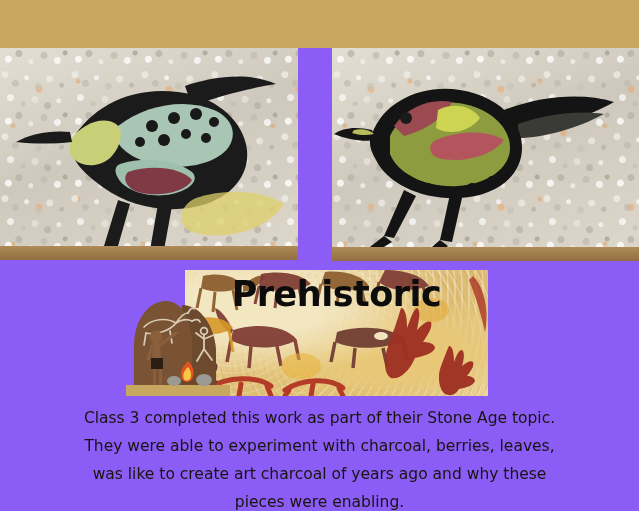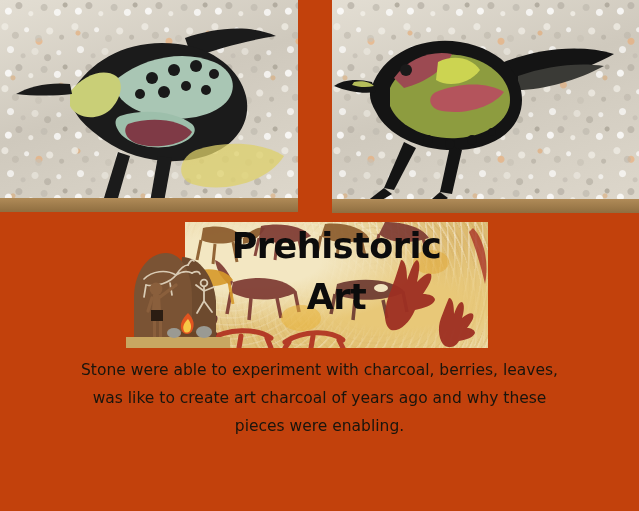--- a/index.html
+++ b/index.html
@@ -2,21 +2,21 @@
 <html><head>
 <meta charset="utf-8">
 <style>
   html,body{margin:0;padding:0;}
   body{
     width:639px;height:511px;overflow:hidden;
     background:#c8a761;
     font-family:"Liberation Sans", sans-serif;
     position:relative;
   }
-  .stage{position:absolute;inset:0;background:#c2410c;}
+  .stage{position:absolute;inset:0;background:#8b5cf6;margin-top:48px;}
 
   
   .photo{position:absolute;overflow:hidden;}
   #photo-left{left:0;top:0;width:298px;height:212px;}
   #photo-right{left:332px;top:0;width:307px;height:213px;}
 
   
   .pebble{
     position:absolute;inset:0;
     background-color:#d8d3c9;
@@ -252,21 +252,20 @@
                  C27 94 30 92 32 94 C34 98 30 104 27 107
                  C30 108 32 110 32 112 C30 117 22 118 16 118
                  C10 118 2 110 4 96 Z"></path>
       </g>
 
       <path d="M288 6 C300 18 304 42 300 62 C296 44 290 24 284 10 Z" fill="#a93426" opacity="0.8"></path>
     </svg>
 
     <div id="title-text">
       <span id="title-line-1">Prehistoric</span>
-      <span id="title-line-2">Art</span>
     </div>
   </div>
 
   <div id="caveman-illustration">
     <svg width="104" height="105" viewBox="0 0 104 105" style="position:absolute;inset:0;">
 
       <path d="M56 14 C74 14 88 34 90 58 L90 94 L50 94 Z" fill="#6d4a2e"></path>
       <path d="M8 96 L8 54 C8 30 22 10 40 10 C56 10 66 30 66 54 L66 96 Z" fill="#7a5334"></path>
 
       <g stroke="#d9cbb4" stroke-width="1.7" fill="none" stroke-linecap="round">
@@ -299,18 +298,19 @@
         <rect x="53" y="89" width="18" height="4.5" rx="2" fill="#6b4526"></rect>
         <path d="M62 70 C68 76 69 82 66 88 C64 92 58 92 56 88 C53 82 56 76 62 70 Z" fill="#e2541f"></path>
         <path d="M62 76 C65 80 66 84 64 88 C62 90 59 90 58 88 C56 84 58 80 62 76 Z" fill="#f7c846"></path>
         <ellipse cx="48" cy="90" rx="7" ry="5" fill="#9a9a93"></ellipse>
         <ellipse cx="78" cy="89" rx="8" ry="6" fill="#9a9a93"></ellipse>
       </g>
     </svg>
   </div>
 
   <div id="caption">
-    <p>Stone were able to experiment with charcoal, berries, leaves,</p>
+    <p>Class 3 completed this work as part of their Stone Age topic.</p>
+    <p>They were able to experiment with charcoal, berries, leaves,</p>
     <p>was like to create art charcoal of years ago and why these</p>
     <p>pieces were enabling.</p>
   </div>
 
 </div>
 
 </body></html>

